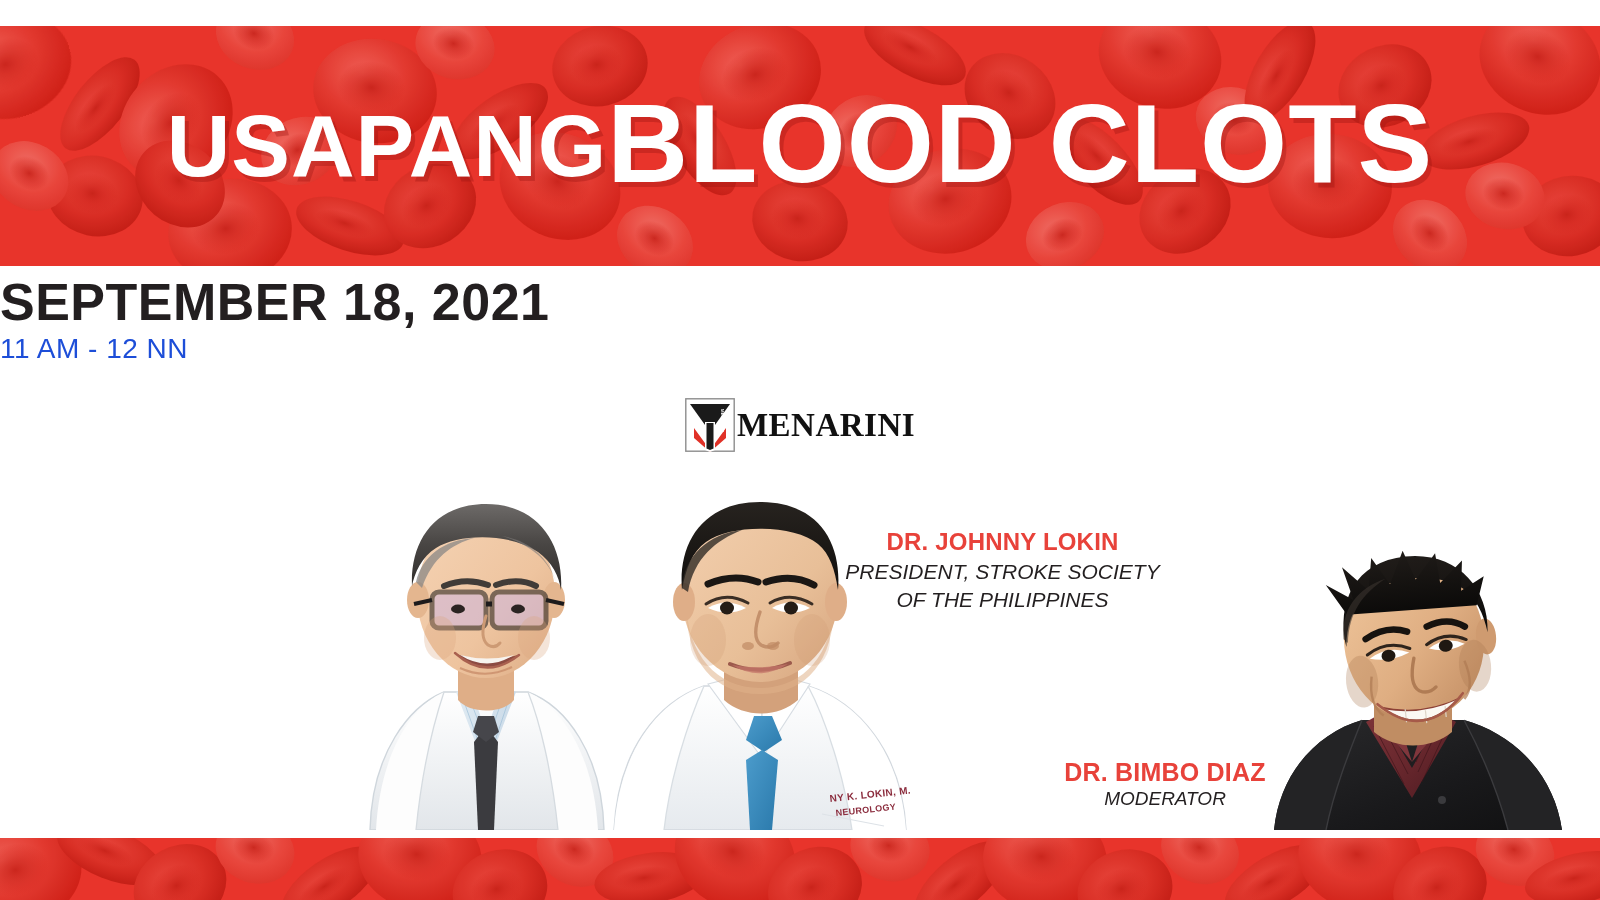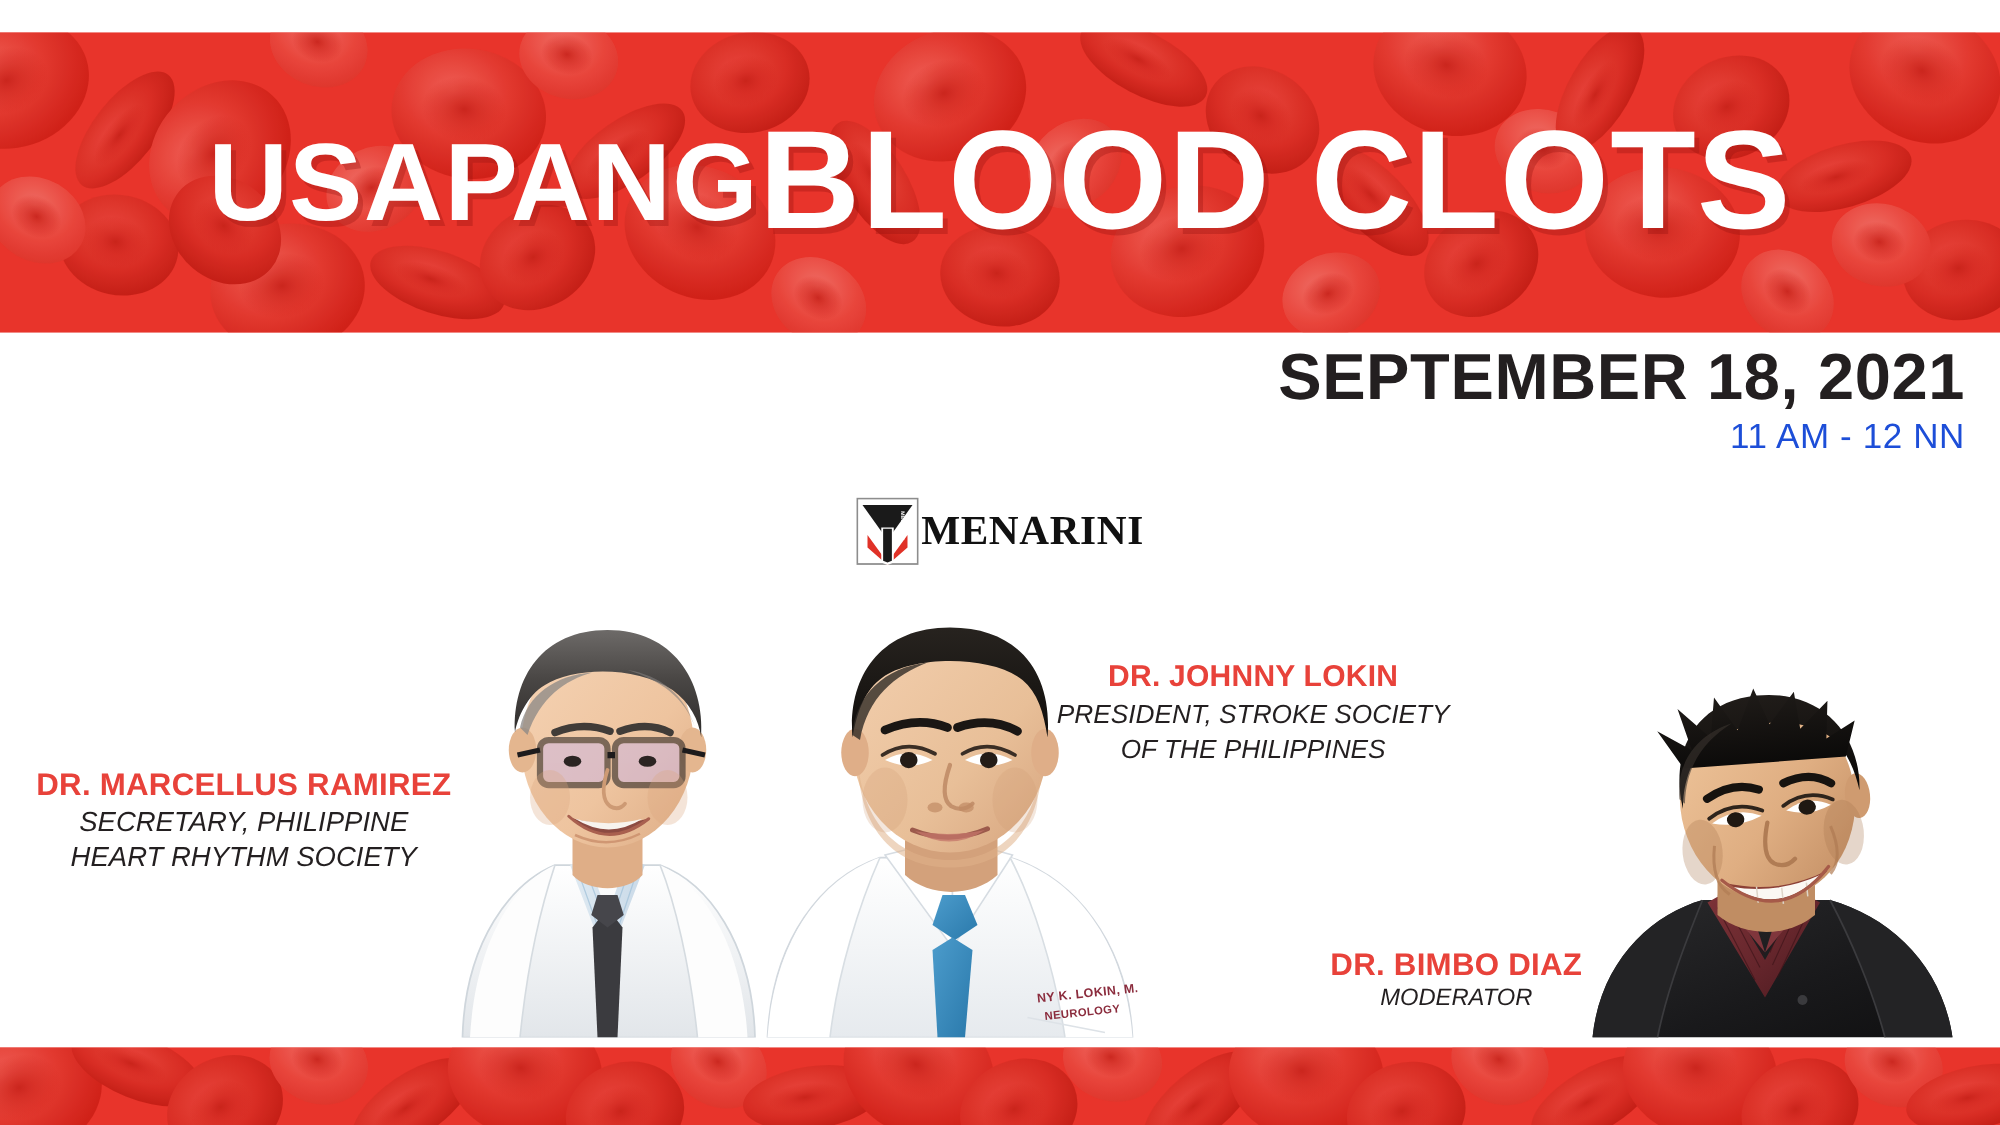--- a/index.html
+++ b/index.html
@@ -23,21 +23,21 @@
   .title-line{
     color:#ffffff;font-weight:bold;letter-spacing:-1px;
     text-shadow:4px 5px 0 rgba(150,18,14,.33);
     line-height:.92;white-space:nowrap;
     font-family:"Liberation Sans","DejaVu Sans",sans-serif;
   }
   #title-line1{font-size:88px;letter-spacing:1px;}
   #title-line2{font-size:112px;letter-spacing:1px;margin-top:-4px;}
 
   
-  #date-block{position:absolute;left:0;top:275px;width:1572px;text-align:right;z-index:5;}
+  #date-block{position:absolute;left:0;top:275px;width:1572px;text-align:left;z-index:5;}
   #date-main{font-size:52px;font-weight:bold;color:#231f20;letter-spacing:.5px;line-height:1.05;}
   #date-time{font-size:28px;font-weight:normal;color:#1d4ed8;letter-spacing:.5px;line-height:1.2;margin-top:2px;}
 
   
   #logo-block{position:absolute;left:0;top:398px;width:1600px;display:flex;
     align-items:center;justify-content:center;gap:2px;z-index:5;}
   #logo-mark{width:50px;height:54px;display:block;}
   #logo-word{font-family:"Liberation Serif","DejaVu Serif",serif;font-weight:bold;
     font-size:33px;letter-spacing:.5px;color:#111111;line-height:1;}
 
@@ -423,25 +423,20 @@
           <path d="M122 136 q-6 28 8 40" stroke="#b07c54" stroke-width="2.4" fill="none" opacity=".7"></path>
           <path d="M216 130 q8 26 -4 38" stroke="#b07c54" stroke-width="2.4" fill="none" opacity=".7"></path>
 
           <ellipse cx="112" cy="140" rx="16" ry="26" fill="#a9764e" opacity=".3"></ellipse>
           <ellipse cx="226" cy="136" rx="16" ry="26" fill="#a9764e" opacity=".3"></ellipse>
         </g>
       </g>
     </svg>
   </div>
 
-  <div class="speaker-text" id="txt-ramirez">
-    <div class="sp-name">DR. MARCELLUS RAMIREZ</div>
-    <div class="sp-role">SECRETARY, PHILIPPINE</div>
-    <div class="sp-role">HEART RHYTHM SOCIETY</div>
-  </div>
 
   <div class="speaker-text" id="txt-lokin">
     <div class="sp-name">DR. JOHNNY LOKIN</div>
     <div class="sp-role">PRESIDENT, STROKE SOCIETY</div>
     <div class="sp-role">OF THE PHILIPPINES</div>
   </div>
 
   <div class="speaker-text" id="txt-diaz">
     <div class="sp-name">DR. BIMBO DIAZ</div>
     <div class="sp-role">MODERATOR</div>

